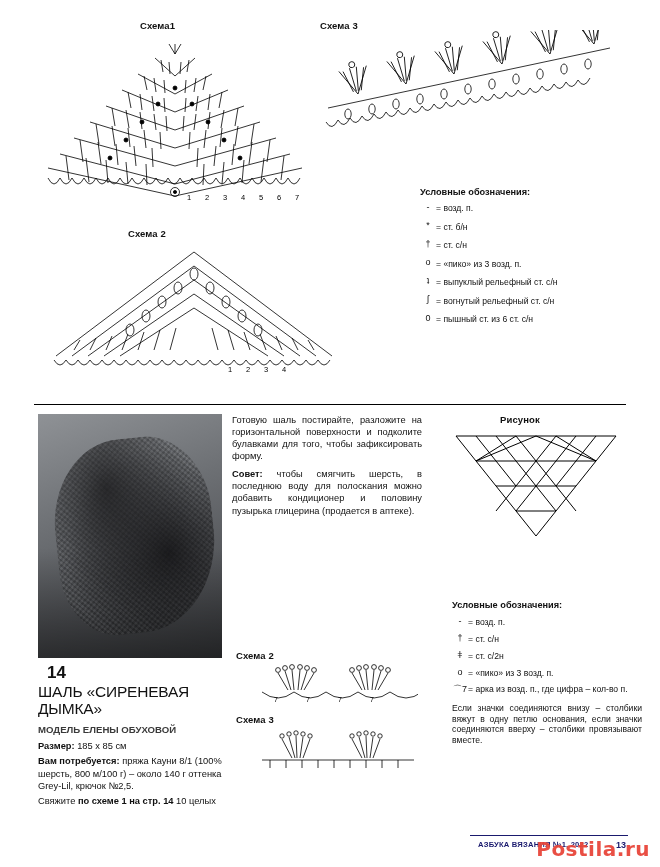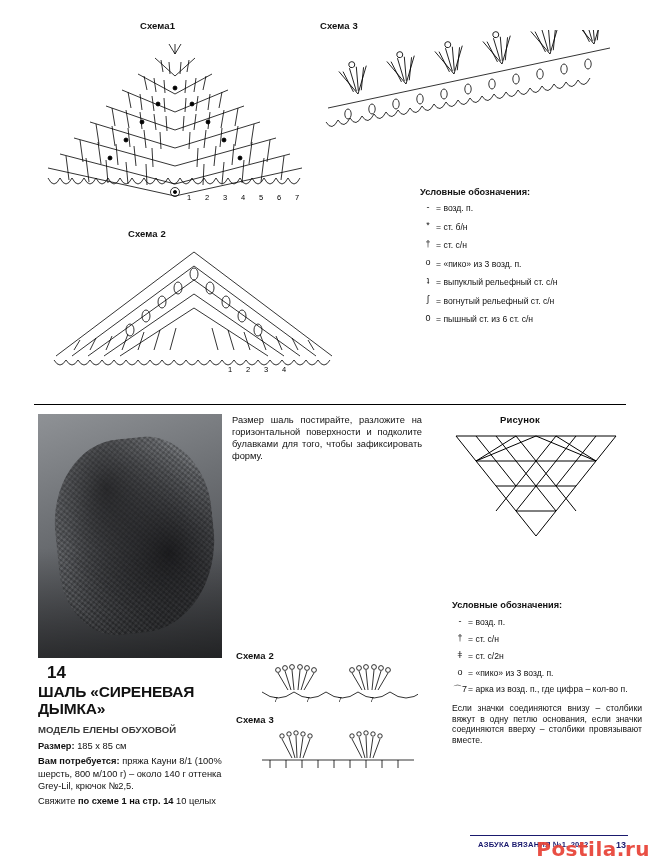--- a/index.html
+++ b/index.html
@@ -107,21 +107,21 @@
     position: absolute;
     left: 47px; top: 663px;
     font-size: 17px;
     font-weight: bold;
   }
   #article-title {
     position: absolute;
     left: 38px; top: 683px;
     width: 190px;
     font-size: 15.5px;
-    font-weight: bold;
+    font-weight: normal;
     line-height: 1.12;
     letter-spacing: -.2px;
   }
   #article-model {
     position: absolute;
     left: 38px; top: 724px;
     font-size: 9.6px;
     font-weight: bold;
     color: #3a3a3a;
   }
@@ -521,21 +521,22 @@
       <span>пряжа Кауни 8/1 (100% шерсть, 800 м/100 г) – около 140 г оттенка Grey-Lil, крючок №2,5.</span>
     </p>
     <p>
       <span>Свяжите</span>
       <b>по схеме 1 на стр. 14</b>
       <span>10 целых</span>
     </p>
   </div>
 
   <div id="mid-text">
-      <p><span>Размер шаль постирайте, разложите на горизонтальной поверхности и подколите булавками для того, чтобы зафиксировать форму.</span></p>
+      <p><span>Готовую шаль постирайте, разложите на горизонтальной поверхности и подколите булавками для того, чтобы зафиксировать форму.</span></p>
+      <p><b>Совет:</b><span> чтобы смягчить шерсть, в последнюю воду для полоскания можно добавить кондиционер и половину пузырька глицерина (продается в аптеке).</span></p>
     </div>
 
   <div id="sch2-bot-label" class="lbl">Схема 2</div>
   <svg class="abs" style="left:258px; top:662px;" width="160" height="46" viewBox="0 0 160 46">
     <g stroke="#000" stroke-width="0.8" fill="none">
 
       <g transform="translate(38,6)">
         <g>
           <circle cx="-18" cy="2" r="2.4"></circle>
             <circle cx="-11" cy="0" r="2.4"></circle>

